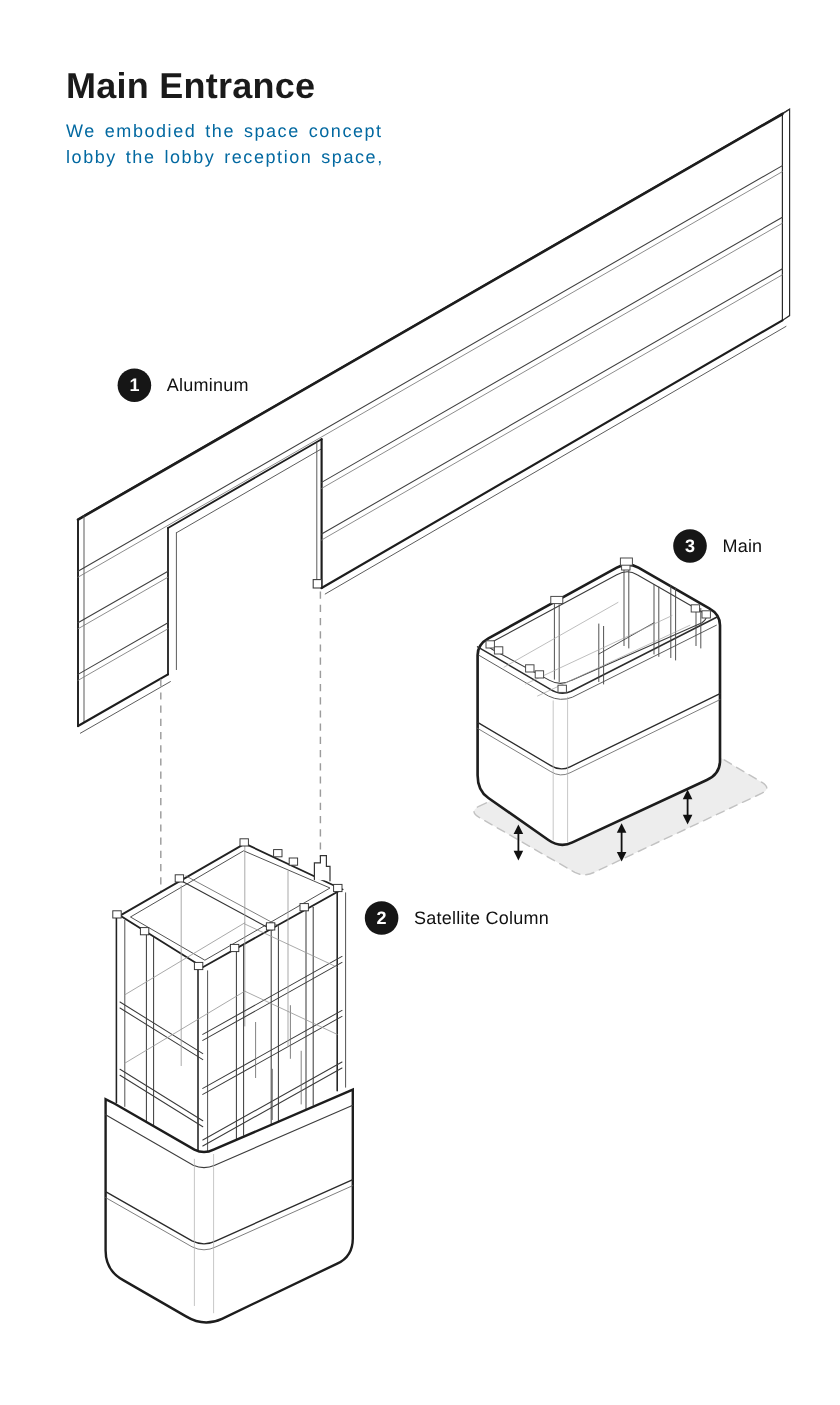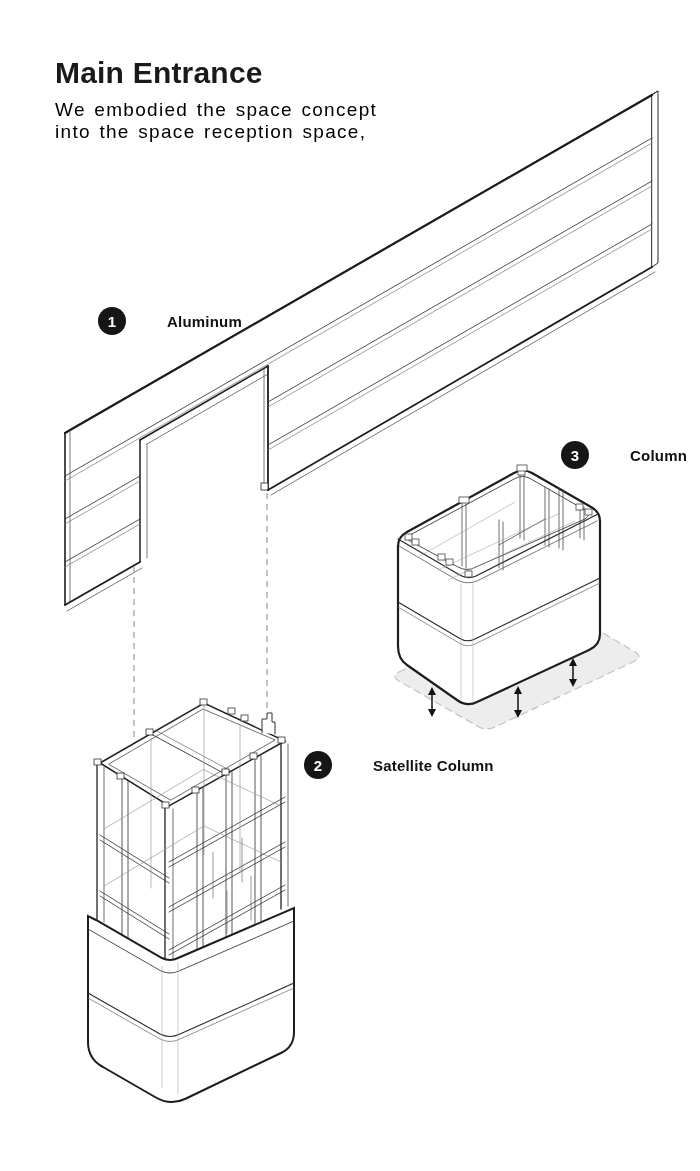--- a/index.html
+++ b/index.html
@@ -6,43 +6,43 @@
   .page{
     position:relative;width:700px;height:1171px;background:#ffffff;
     font-family:"Liberation Sans",sans-serif;overflow:hidden;
   }
   .title{
     position:absolute;left:55px;top:56px;margin:0;
     font-size:30px;font-weight:700;color:#1a1a1a;letter-spacing:0.2px;
   }
   .desc{
     position:absolute;left:55px;top:99px;margin:0;
-    font-size:19px;line-height:21.5px;color:#000000;
+    font-size:15px;line-height:21.5px;color:#0369a1;
     letter-spacing:1.3px;word-spacing:2px;font-weight:400;
   }
   .desc span{display:block;}
   .art{position:absolute;left:0;top:0;}
   .callout{position:absolute;display:flex;align-items:center;gap:13px;}
   .badge{
     width:28px;height:28px;border-radius:50%;
     display:flex;align-items:center;justify-content:center;
     font-size:15px;font-weight:700;flex:0 0 auto;
   }
-  .clabel{font-size:15px;font-weight:700;color:#101010;letter-spacing:0.2px;white-space:nowrap;margin-left:28px;}
+  .clabel{font-size:15px;font-weight:400;color:#101010;letter-spacing:0.2px;white-space:nowrap;}
 </style>
 </head>
 <body>
 
 <div class="page">
 
   <h1 class="title">Main Entrance</h1>
 
   <p class="desc">
     <span>We embodied the space concept</span>
-    <span>into the space reception space,</span>
+    <span>lobby the lobby reception space,</span>
   </p>
 
   <svg class="art" width="700" height="1171" viewBox="0 0 700 1171">
 
     <g fill="none" stroke-linecap="round">
 
       <path d="M65,433 L652,95 L652,267 L268,490 L268,366 L140,440 L140,562 L65,605 Z" fill="#ffffff" stroke="none"></path>
 
       <path d="M65,433 L652,95 L658,91 L71,429 Z" fill="#ffffff" stroke="#2a2a2a" stroke-width="1"></path>
       <path d="M652,95 L658,91 L658,263 L652,267 Z" fill="#ffffff" stroke="#2a2a2a" stroke-width="1"></path>
@@ -231,21 +231,21 @@
     </g>
   </svg>
 
   <div class="callout" style="left:98px;top:307px;">
     <span class="badge" style="background:#161616;color:#ffffff;">1</span>
     <span class="clabel">Aluminum</span>
   </div>
 
   <div class="callout" style="left:561px;top:441px;">
     <span class="badge" style="background:#161616;color:#ffffff;">3</span>
-    <span class="clabel">Column</span>
+    <span class="clabel">Main</span>
   </div>
 
   <div class="callout" style="left:304px;top:751px;">
     <span class="badge" style="background:#161616;color:#ffffff;">2</span>
     <span class="clabel">Satellite Column</span>
   </div>
 
 </div>
 
 </body></html>

